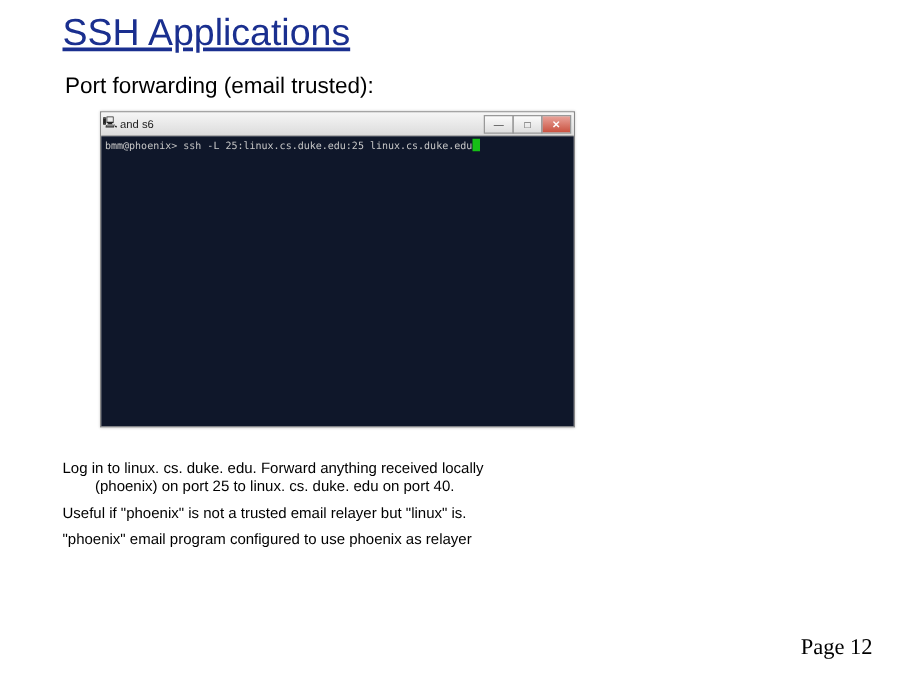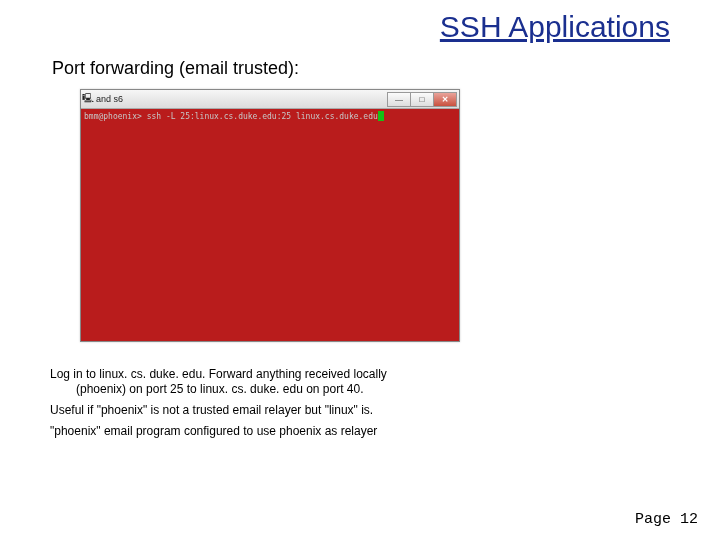--- a/index.html
+++ b/index.html
@@ -11,21 +11,21 @@
     font-family: "Comic Sans MS", "Comic Sans", cursive, sans-serif;
     color: #000;
     position: relative;
     overflow: hidden;
   }
   .slide {
     padding: 10px 50px 0 50px;
     box-sizing: border-box;
   }
   .title {
-    text-align: right;
+    text-align: left;
     color: #1a2f8f;
     font-size: 30px;
     text-decoration: underline;
     margin: 0 0 14px 0;
     font-weight: normal;
   }
   .subtitle {
     font-size: 18px;
     margin: 0 0 10px 2px;
   }
@@ -68,21 +68,21 @@
     font-size: 8px;
     color: #333;
     margin-left: -1px;
   }
   .win-btn.close {
     background: linear-gradient(to bottom, #e9a39a, #c9513f);
     color: #fff;
     font-weight: bold;
   }
   .terminal {
-    background: #b91c1c;
+    background: #0f172a;
     color: #c7c7c7;
     font-family: "Lucida Console", Consolas, monospace;
     font-size: 8px;
     line-height: 12px;
     padding: 2px 3px;
     height: 228px;
     white-space: pre;
     overflow: hidden;
     position: relative;
   }
@@ -99,22 +99,22 @@
     margin-top: 25px;
   }
   .body-text p {
     margin: 0 0 6px 0;
   }
   .indent { padding-left: 26px; text-indent: -26px; }
   .page-number {
     position: absolute;
     bottom: 12px;
     right: 22px;
-    font-size: 15px;
-    font-family: Liberation Mono, monospace;
+    font-size: 18px;
+    font-family: Liberation Serif, serif;
   }
 </style>
 </head>
 <body>
 
 <div class="slide">
   <h1 class="title">SSH Applications</h1>
   <div class="subtitle">Port forwarding (email trusted):</div>
 
   <div class="window">

